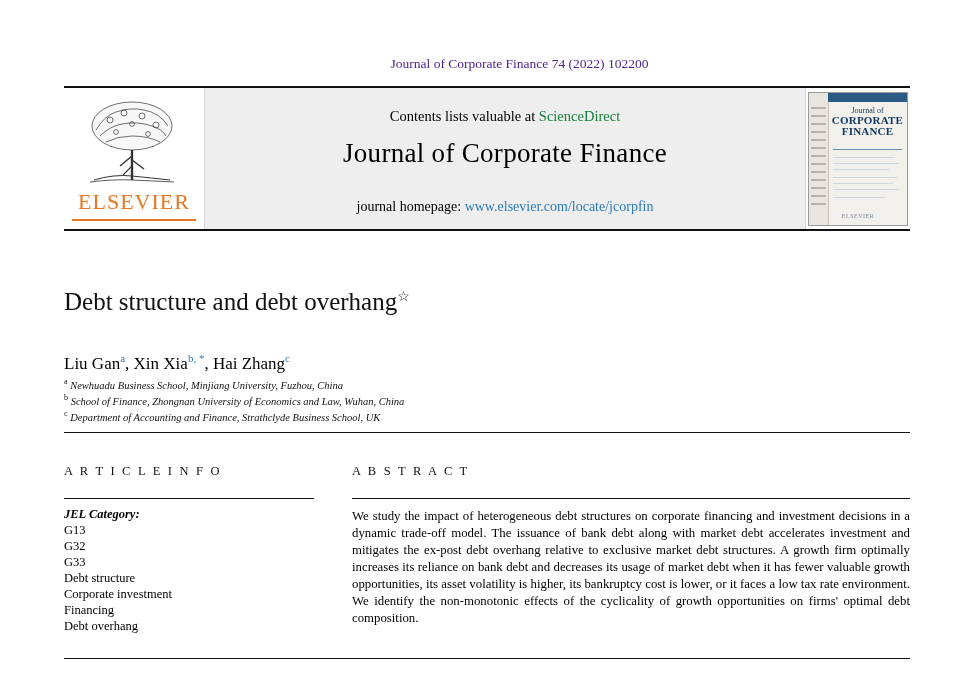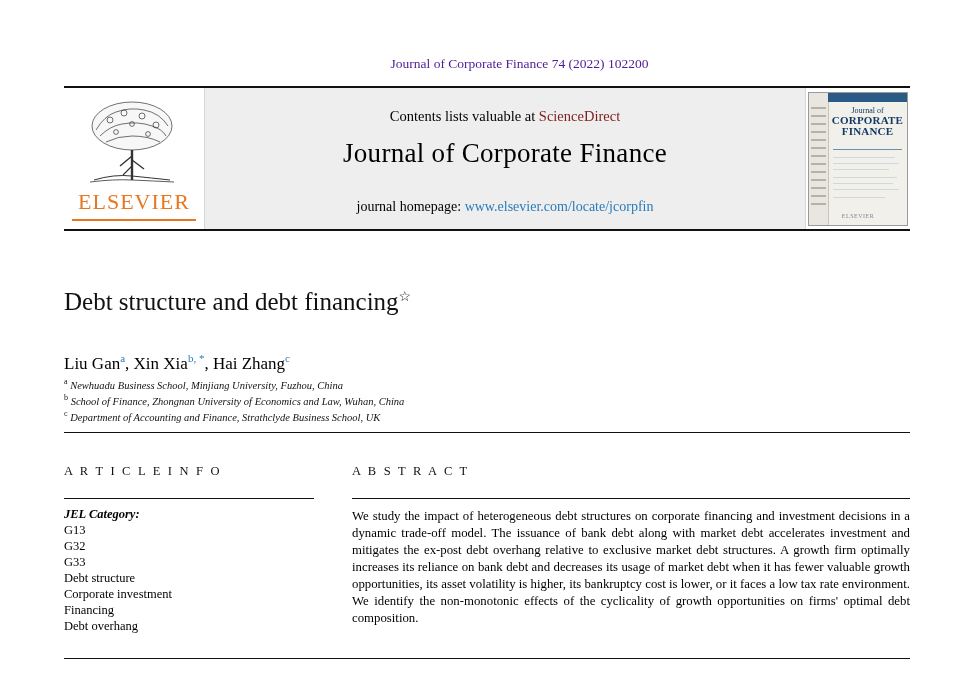--- a/index.html
+++ b/index.html
@@ -95,21 +95,21 @@
     border-left: 1px solid #d7d7d7;
     border-right: 1px solid #d7d7d7;
   }
   .contents-line {
     position: absolute;
     left: 0; top: 20px;
     width: 100%;
     text-align: center;
     font-size: 14.5px;
   }
-  .contents-line a { color: #7f1d1d; text-decoration: none; text-align: right; }
+  .contents-line a { color: #15803d; text-decoration: none; text-align: right; }
   .journal-title {
     position: absolute;
     left: 0; top: 50px;
     width: 100%;
     text-align: center;
     font-size: 27px;
     font-family: "Liberation Serif", serif;
     letter-spacing: 0.3px;
   }
   .homepage-line {
@@ -369,21 +369,21 @@
           <div class="cover-text-line" style="top:96px; width:66px;"></div>
           <div class="cover-text-line" style="top:104px; width:52px;"></div>
           <div class="cover-logo">ELSEVIER</div>
         </div>
       </div>
 
     </div>
   </div>
 
   <div class="title">
-    <span>Debt structure and debt financing</span><span class="star">☆</span>
+    <span>Debt structure and debt overhang</span><span class="star">☆</span>
   </div>
 
   <div class="authors">
     <span>Liu Gan</span><sup>a</sup>, <span>Xin Xia</span><sup>b, *</sup>, <span>Hai Zhang</span><sup>c</sup>
   </div>
 
   <div class="aff a">
     <sup>a</sup>
     <span>Newhuadu Business School, Minjiang University, Fuzhou, China</span>
   </div>

